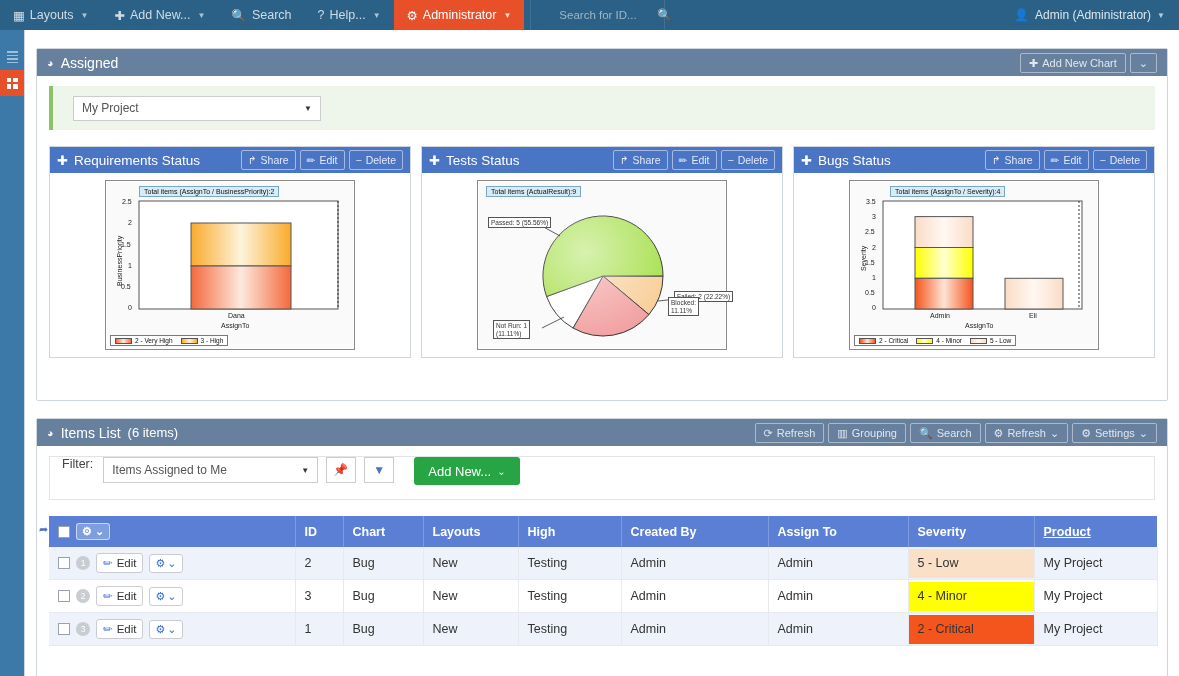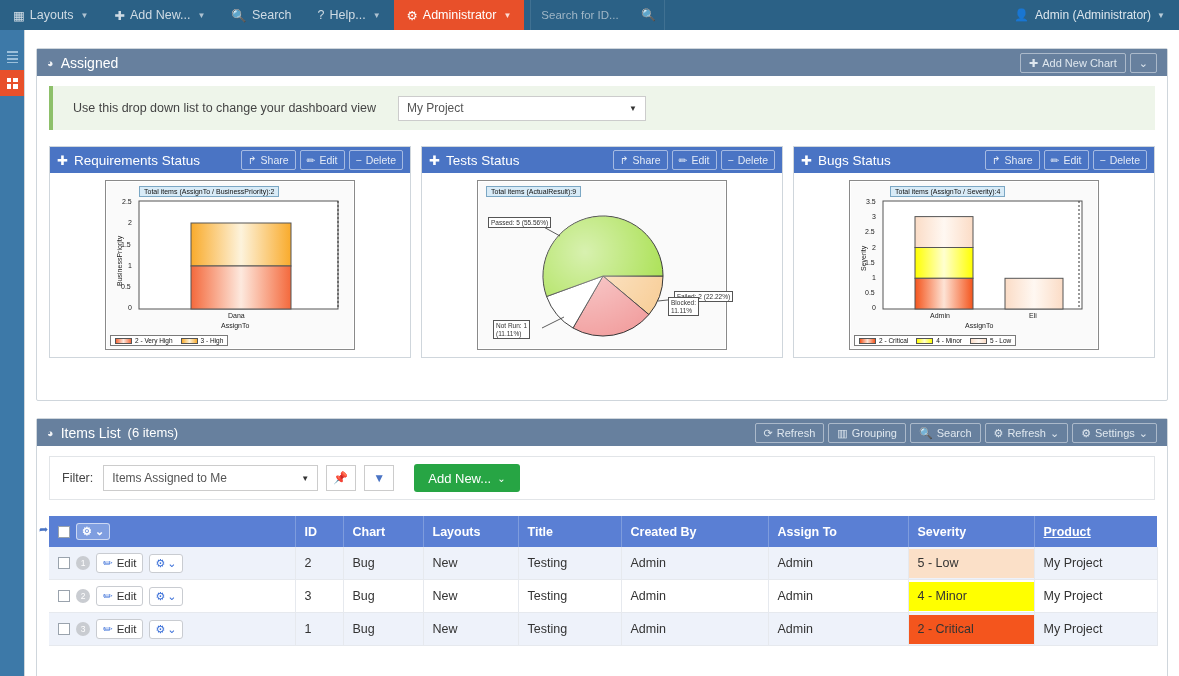--- a/index.html
+++ b/index.html
@@ -36,21 +36,21 @@
   .navitem.active{ background:#e8502a; color:#fff; }
   .navitem .caret{ font-size:8px; opacity:.8; margin-left:2px; }
   .searchbox{
     display:flex; align-items:center; width:135px; margin-left:6px;
     border-left:1px solid rgba(255,255,255,.10);
     border-right:1px solid rgba(255,255,255,.10);
     padding:0 8px; justify-content:space-between;
   }
   .searchbox input{
     background:transparent; border:0; outline:0; color:#d4e0e9;
-    font-size:11.5px; font-family:inherit; width:100px;
+    font-size:11.5px; font-family:inherit; width:100px;margin-left:18px;
   }
   .searchbox input::placeholder{ color:#9fb6c6; }
   .nav-right{
     margin-left:auto; display:flex; align-items:center; gap:6px;
     padding-right:14px; color:#dce6ed; font-size:12px;
   }
   .user-icon{ color:#f0962e; font-size:12px; }
 
   
   .rail{
@@ -132,21 +132,21 @@
   .legend span{ font-size:6.5px; display:flex; align-items:center; gap:3px; white-space:nowrap; color:#111;}
   .sw{ width:17px; height:6px; border:1px solid #555; display:inline-block; }
 
   
   .items{
     position:absolute; left:11px; top:388px; width:1132px; height:268px;
   }
   .items-body{ padding:10px 12px; }
   .filterbar{
     border:1px solid #e2e5e8; background:#fff; height:44px;
-    display:flex; align-items:center; padding:0 12px; gap:8px;
+    display:flex; align-items:flex-start; padding:0 12px; gap:8px;
     margin-bottom:16px;
   }
   .filterbar .flabel{ font-size:12.5px; color:#444; margin-right:2px; }
   .fselect{
     width:215px; height:26px; border:1px solid #ccc; background:#fff;
     display:flex; align-items:center; padding:0 8px; font-size:12px; color:#555;
   }
   .fselect .car{ margin-left:auto; font-size:8px; color:#333; }
   .sqbtn{
     width:30px; height:26px; border:1px solid #ccc; background:#fff;
@@ -269,21 +269,20 @@
           <span>Add New Chart</span>
         </button>
         <button class="hbtn">
           <span>⌄</span>
         </button>
       </div>
     </div>
 
     <div class="dash-body">
       <div class="dd-strip">
-        <span class="lbl">Use this drop down list to change your dashboard view</span>
         <div class="selectbox">
           <span>My Project</span>
           <span class="car">▼</span>
         </div>
       </div>
 
       <div class="charts-row">
 
         <div class="chart-panel">
           <div class="panel-head">
@@ -551,21 +550,21 @@
                   <span class="headchk"></span>
                   <span class="gearhead">
                       <span>⚙</span>
                       <span>⌄</span>
                     </span>
                 </span>
               </th>
               <th>ID</th>
               <th>Chart</th>
               <th>Layouts</th>
-              <th>Title</th>
+              <th>High</th>
               <th>Created By</th>
               <th>Assign To</th>
               <th>Severity</th>
               <th>Product</th>
             </tr>
           </thead>
           <tbody>
             <tr class="odd">
               <td>
                 <span class="cellbox">

